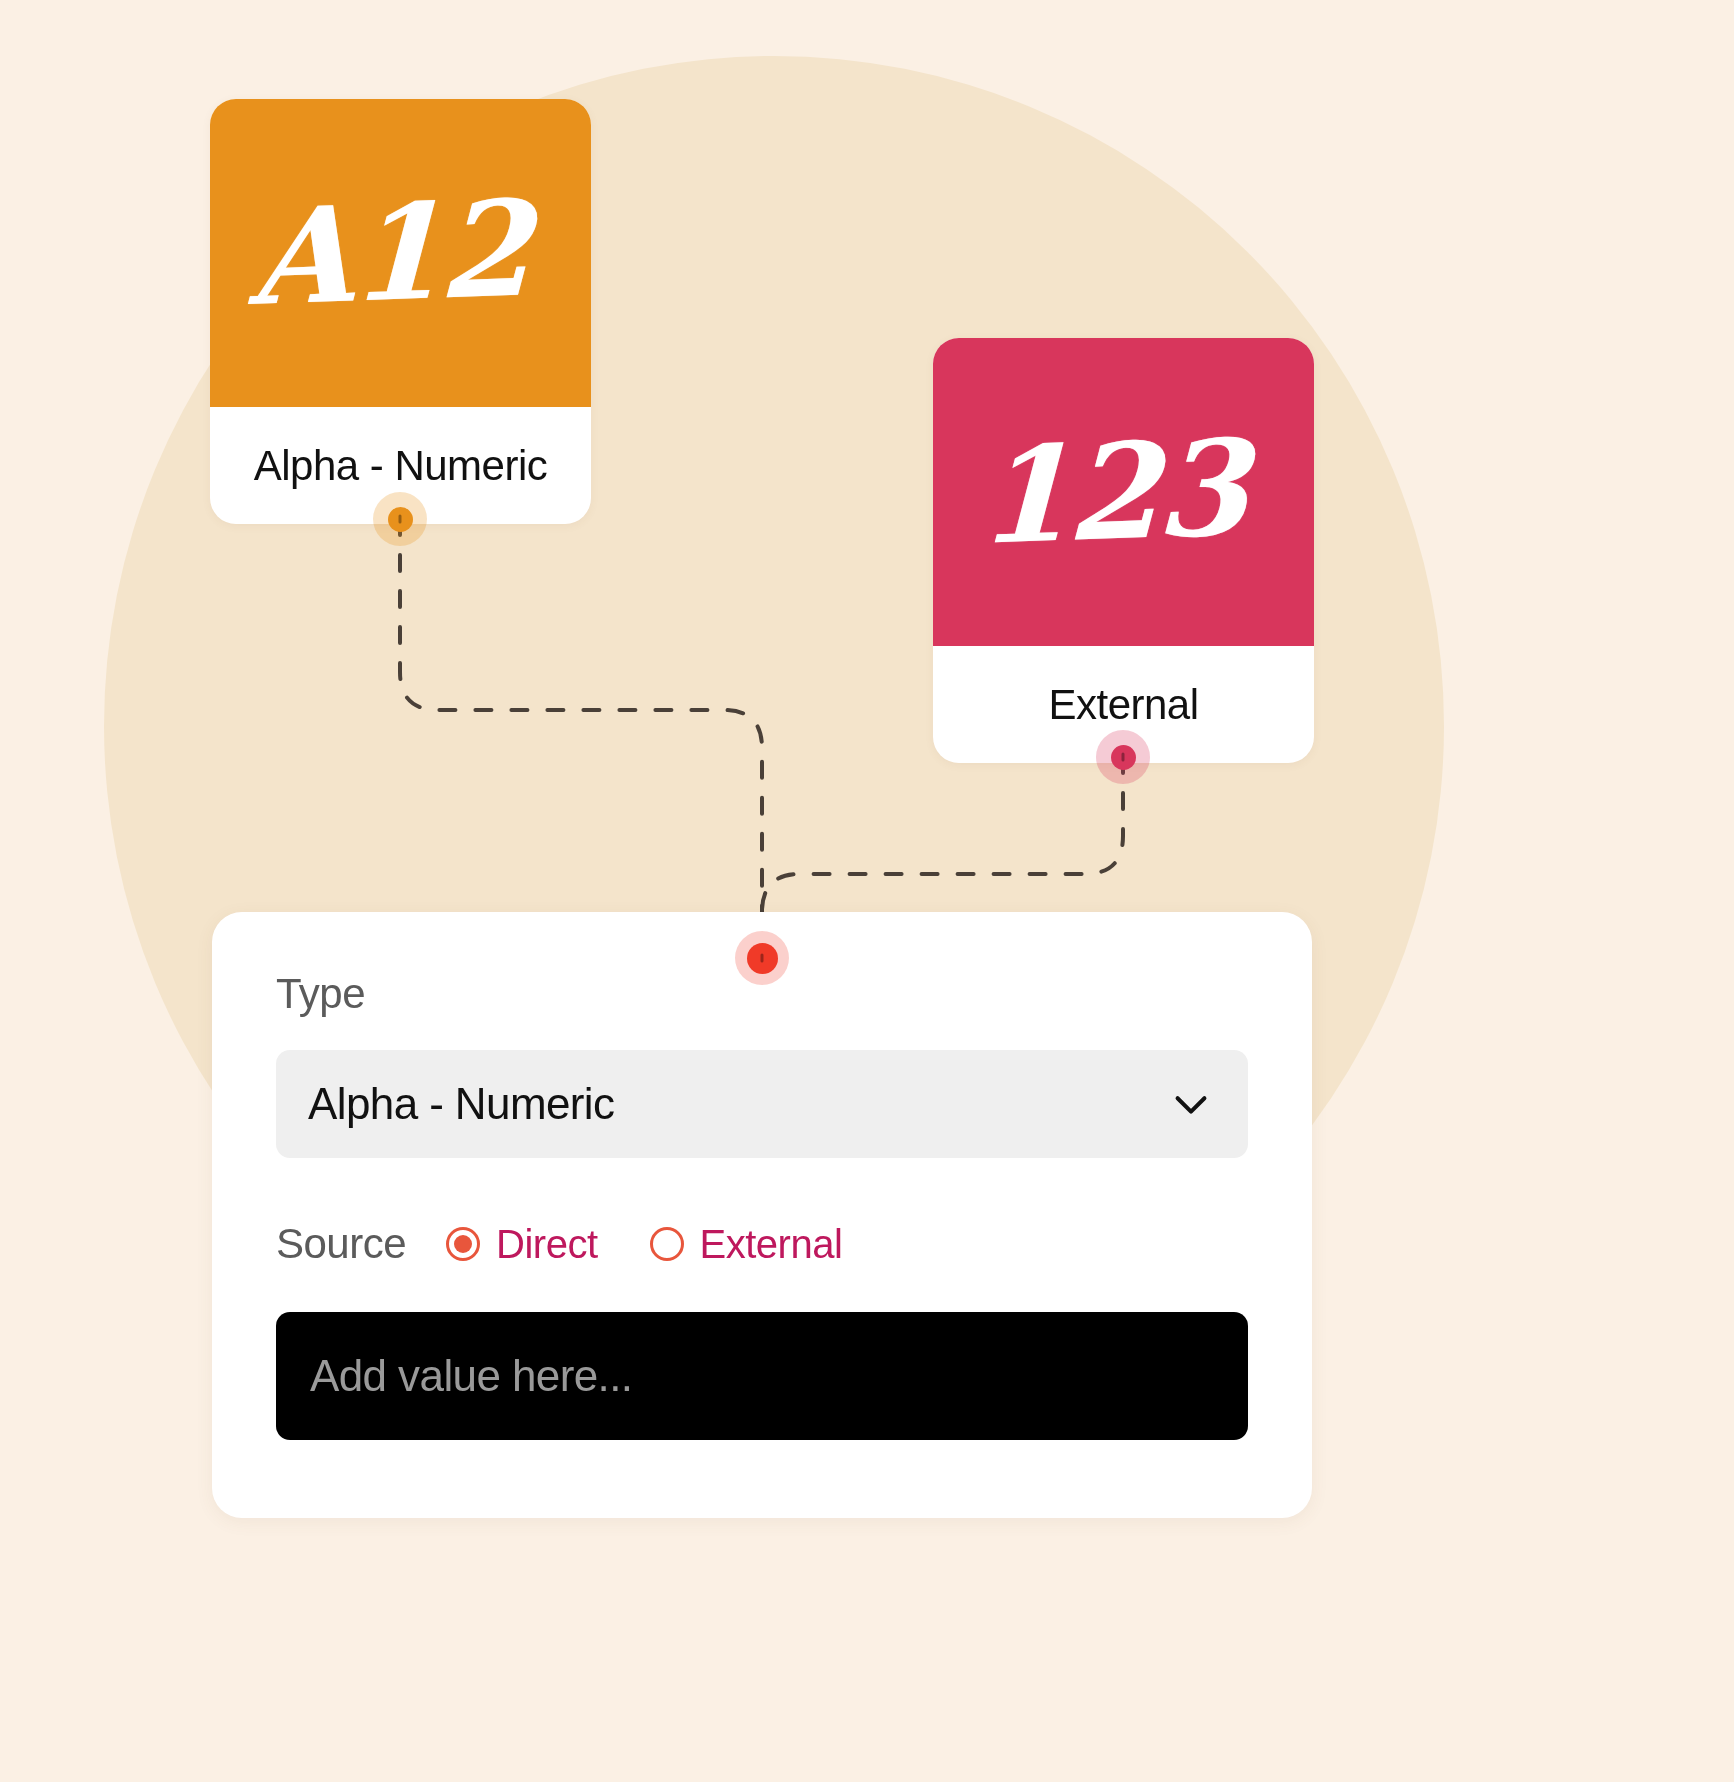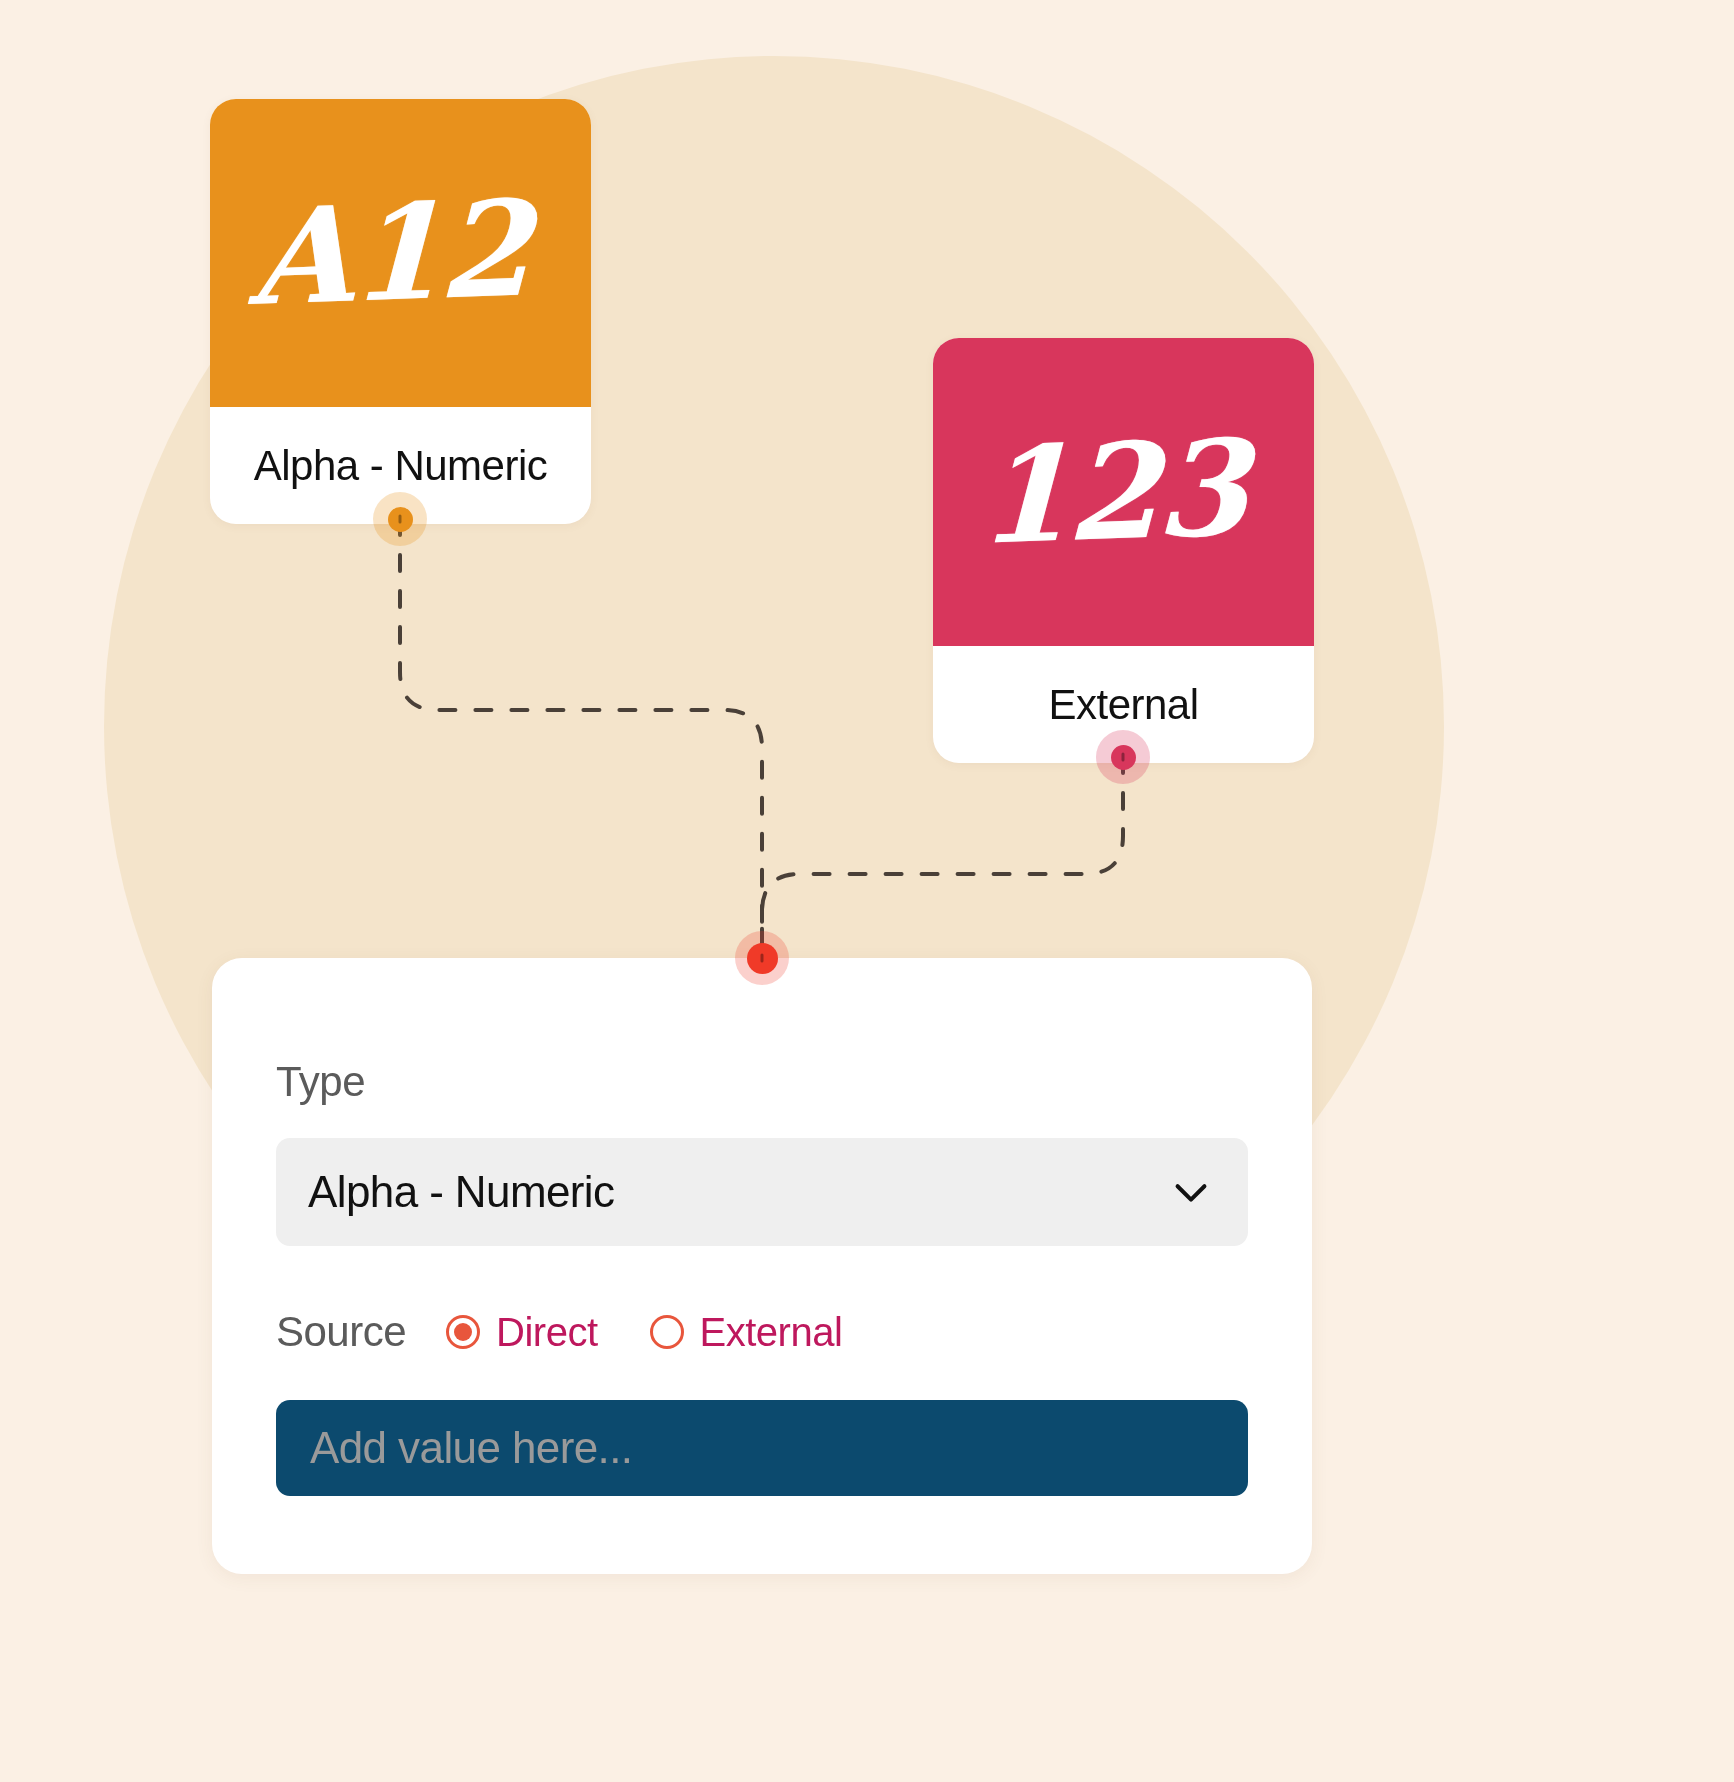--- a/index.html
+++ b/index.html
@@ -118,25 +118,25 @@
   #node-alpha  .core { background: #E8911C; }
   #node-number { left: 1123px; top: 757px; background: rgba(216,54,92,0.26); }
   #node-number .core { background: #D8365C; }
   #node-form   { left: 762px;  top: 958px; background: rgba(240,58,40,0.24); }
   #node-form   .core { background: #F03A28; width: 31px; height: 31px; }
 
   
   #form-panel {
     position: absolute;
     left: 212px;
-    top: 958px;
+    top: 912px;
     width: 1100px;
     background: #FFFFFF;
     border-radius: 30px;
-    padding: 100px 64px 78px 64px;
+    padding: 58px 64px 78px 64px;
     box-shadow: 0 4px 18px rgba(120, 90, 50, 0.07);
   }
 
   .field-label {
     font-size: 42px;
     color: #5B5B5B;
     letter-spacing: -0.5px;
   }
 
   .select-box {
@@ -188,22 +188,22 @@
     background: #E8563C;
   }
   .radio-text {
     font-size: 40px;
     color: #be185d;
     letter-spacing: -0.5px;
   }
 
   .text-field {
     margin-top: 44px;
-    height: 96px;
-    background: #0c4a6e;
+    height: 128px;
+    background: #000000;
     border-radius: 14px;
     display: flex;
     align-items: center;
     padding: 0 34px;
     cursor: text;
   }
   .text-field .ph {
     font-size: 44px;
     color: #9A9A9A;
     letter-spacing: -0.6px;

